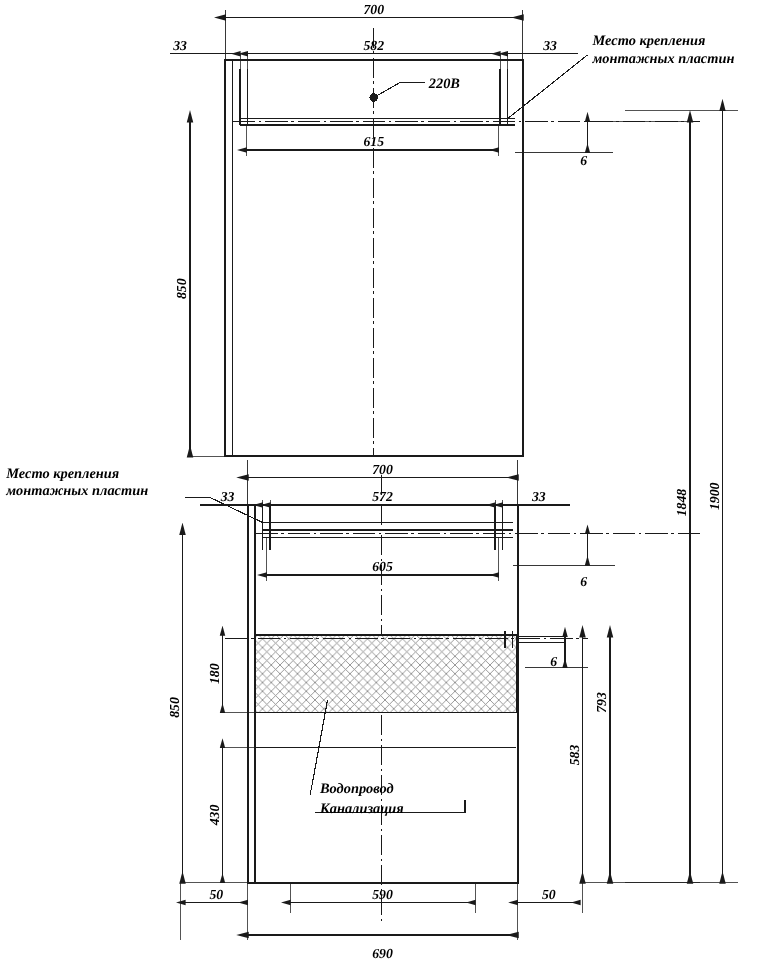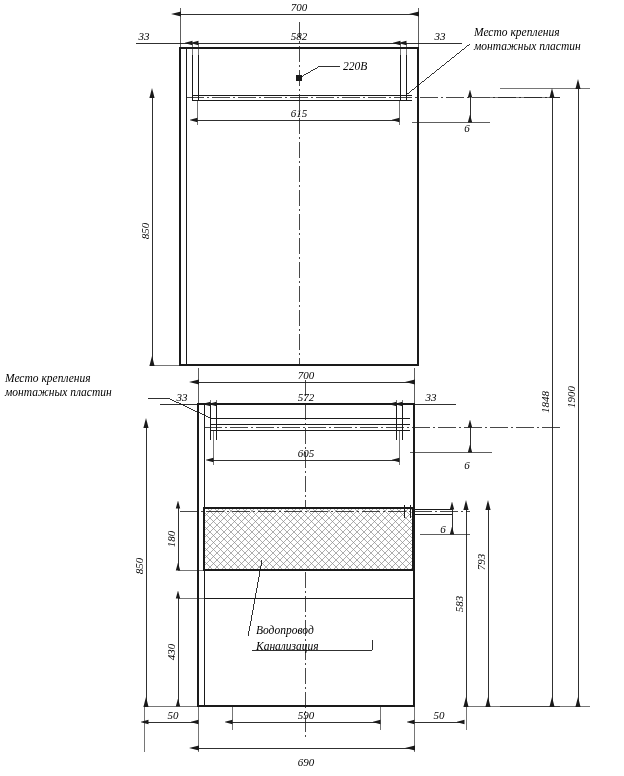--- a/index.html
+++ b/index.html
@@ -1,17 +1,17 @@
 <!DOCTYPE html>
 <html><head>
 <meta charset="utf-8">
 <style>
   html,body{margin:0;padding:0;background:#ffffff;}
   body{width:624px;height:776px;position:relative;font-family:"Liberation Serif",serif;}
-  #stage{position:absolute;left:0;top:0;width:624px;height:776px;overflow:hidden;}
+  #stage{position:absolute;left:0;top:0;width:624px;height:776px;overflow:hidden;font-weight:bold;}
   svg{display:block;}
   .dim-text{font-family:"Liberation Serif",serif;font-size:11px;fill:#000;font-style:italic;}
   .note-text{font-family:"Liberation Serif",serif;font-size:11.5px;fill:#000;font-style:italic;}
   .lbl{font-family:"Liberation Serif",serif;font-size:11.5px;fill:#000;font-style:italic;}
 </style>
 </head>
 <body>
 
 <div id="stage">
 <svg width="624" height="776" viewBox="0 0 624 776" xmlns="http://www.w3.org/2000/svg">

